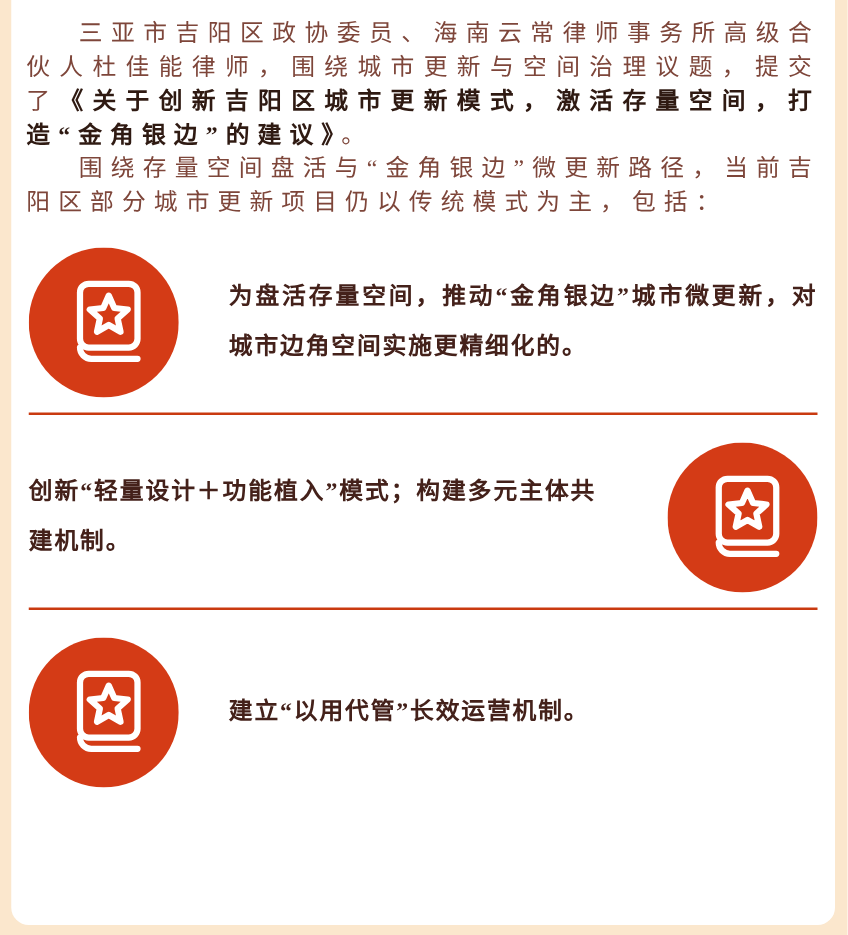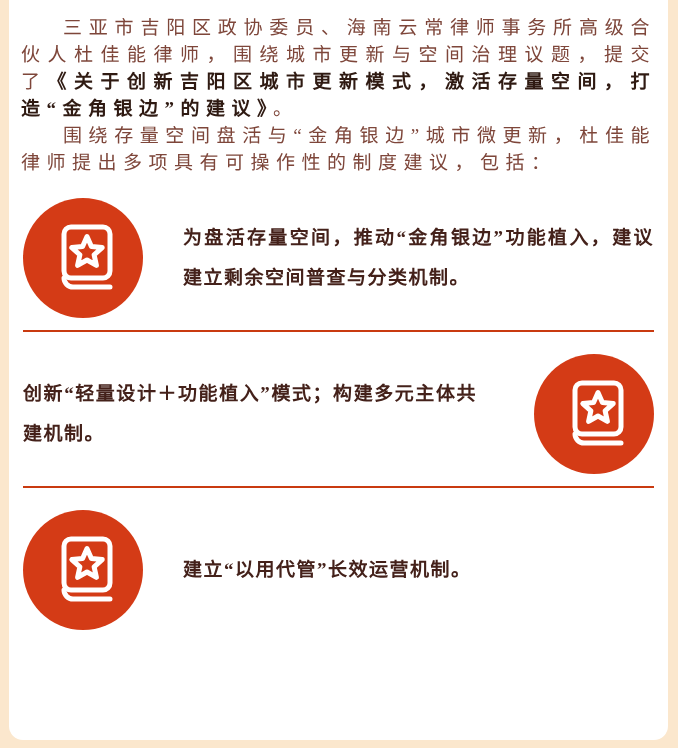--- a/index.html
+++ b/index.html
@@ -75,31 +75,31 @@
     margin:0 2px;
   }
 </style>
 </head>
 <body>
 
 <div class="page">
   <div class="card">
     <div class="paragraphs" id="paragraphs">
         <p><span class="run-normal">三亚市吉阳区政协委员、海南云常律师事务所高级合伙人杜佳能律师，围绕城市更新与空间治理议题，提交了</span><span class="run-bold">《关于创新吉阳区城市更新模式，激活存量空间，打造“金角银边”的建议》</span><span class="run-normal">。</span></p>
-        <p><span class="run-normal">围绕存量空间盘活与“金角银边”城市微更新，杜佳能律师提出多项具有可操作性的制度建议，包括：</span></p>
+        <p><span class="run-normal">围绕存量空间盘活与“金角银边”微更新路径，当前吉阳区部分城市更新项目仍以传统模式为主，包括：</span></p>
       </div>
     <div id="items">
         <div class="item-row icon-left">
           <svg class="item-icon" viewBox="0 0 120 120" aria-hidden="true">
     <circle cx="60" cy="60" r="60" class="icon-bg" fill="#d43b16"></circle>
     <rect x="41" y="29" width="46" height="51" rx="7" fill="none" stroke="#ffffff" stroke-width="5"></rect>
     <path d="M41 80 a9 9 0 0 0 9 9 h37" fill="none" stroke="#ffffff" stroke-width="5" stroke-linecap="round"></path>
     <path d="M64 38.5 L68.4 48.4 L79.2 49.6 L71.1 56.8 L73.4 67.4 L64 62 L54.6 67.4 L56.9 56.8 L48.8 49.6 L59.6 48.4 Z" fill="none" stroke="#ffffff" stroke-width="5" stroke-linejoin="round"></path>
   </svg>
-          <div class="item-text">为盘活存量空间，推动“金角银边”功能植入，建议建立剩余空间普查与分类机制。</div>
+          <div class="item-text">为盘活存量空间，推动“金角银边”城市微更新，对城市边角空间实施更精细化的。</div>
         </div>
         <div class="divider"></div>
         <div class="item-row icon-right">
           <svg class="item-icon" viewBox="0 0 120 120" aria-hidden="true">
     <circle cx="60" cy="60" r="60" class="icon-bg" fill="#d43b16"></circle>
     <rect x="41" y="29" width="46" height="51" rx="7" fill="none" stroke="#ffffff" stroke-width="5"></rect>
     <path d="M41 80 a9 9 0 0 0 9 9 h37" fill="none" stroke="#ffffff" stroke-width="5" stroke-linecap="round"></path>
     <path d="M64 38.5 L68.4 48.4 L79.2 49.6 L71.1 56.8 L73.4 67.4 L64 62 L54.6 67.4 L56.9 56.8 L48.8 49.6 L59.6 48.4 Z" fill="none" stroke="#ffffff" stroke-width="5" stroke-linejoin="round"></path>
   </svg>
           <div class="item-text">创新“轻量设计＋功能植入”模式；构建多元主体共建机制。</div>

